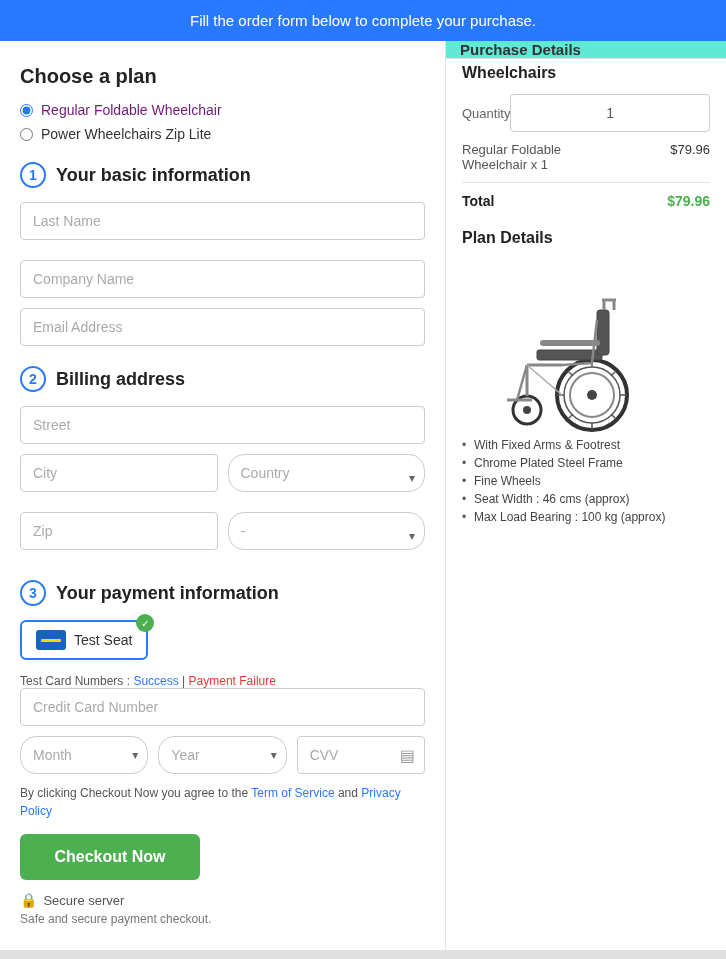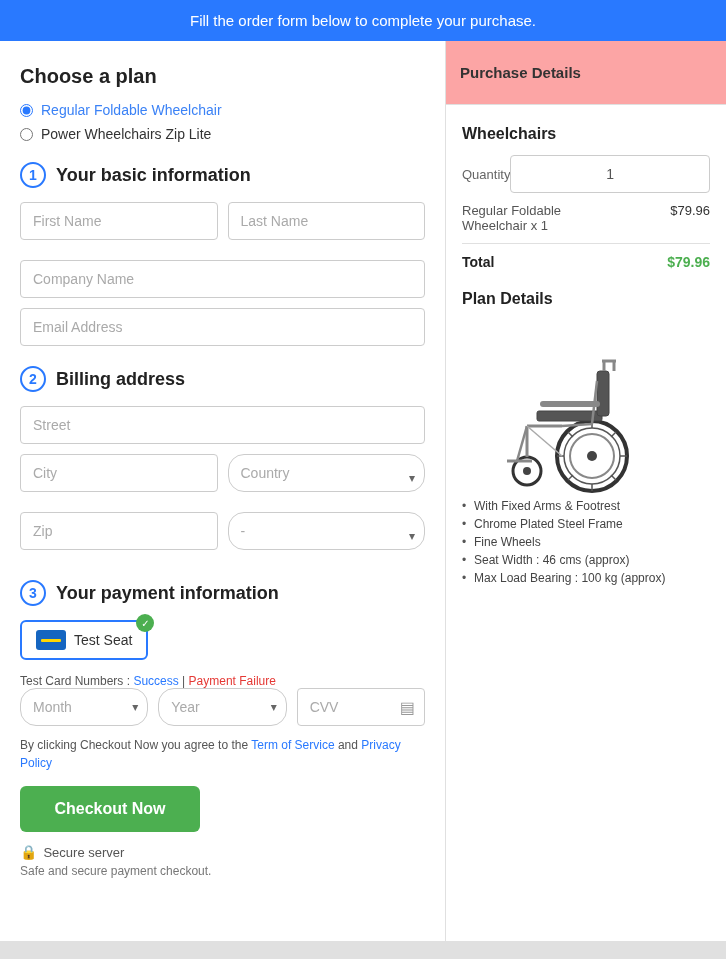--- a/index.html
+++ b/index.html
@@ -53,21 +53,21 @@
       accent-color: #2979ff;
     }
 
     .radio-option label {
       font-size: 14px;
       color: #333;
       cursor: pointer;
     }
 
     .radio-option label.selected {
-      color: #3b82f6;
+      color: #701a75;
     }
 
     .section-header {
       display: flex;
       align-items: center;
       margin: 20px 0 14px;
     }
 
     .section-number {
       width: 26px;
@@ -267,23 +267,23 @@
       font-weight: 500;
     }
 
     .safe-text {
       font-size: 12px;
       color: #777;
     }
 
     
     .purchase-details-header {
-      background: #fca5a5;
-      padding: 23px 14px;
-      margin: -20px -16px 20px;
+      background: #5eead4;
+      padding: 0 14px;
+      margin: -20px -16px 5px;
       font-size: 15px;
       font-weight: 600;
       color: #333;
       border-bottom: 1px solid #e0e0e0;
     }
 
     .product-section h3 {
       font-size: 16px;
       font-weight: bold;
       color: #222;
@@ -389,23 +389,20 @@
       </div>
     </div>
 
     
     <div class="section-header">
       <div class="section-number">1</div>
       <span class="section-title">Your basic information</span>
     </div>
 
     <div class="form-row">
-      <div class="form-group half">
-        <input type="text" placeholder="First Name" style="">
-      </div>
       <div class="form-group half">
         <input type="text" placeholder="Last Name" style="">
       </div>
     </div>
 
     <div class="form-group">
       <input type="text" placeholder="Company Name" style="">
     </div>
 
     <div class="form-group">
@@ -466,20 +463,23 @@
       <div class="check-badge">✓</div>
     </div>
 
     <div class="test-card-info">
       <span>Test Card Numbers :</span>
       <a href="#">Success</a>
       <span> | </span>
       <a href="#" class="failure">Payment Failure</a>
     </div>
 
+    <div class="form-group">
+      <input type="text" placeholder="Credit Card Number" style="">
+    </div>
 
     <div class="form-row">
       <div class="select-wrapper">
         <select>
           <option value="">Month</option>
           <option>01</option><option>02</option><option>03</option>
           <option>04</option><option>05</option><option>06</option>
           <option>07</option><option>08</option><option>09</option>
           <option>10</option><option>11</option><option>12</option>
         </select>

